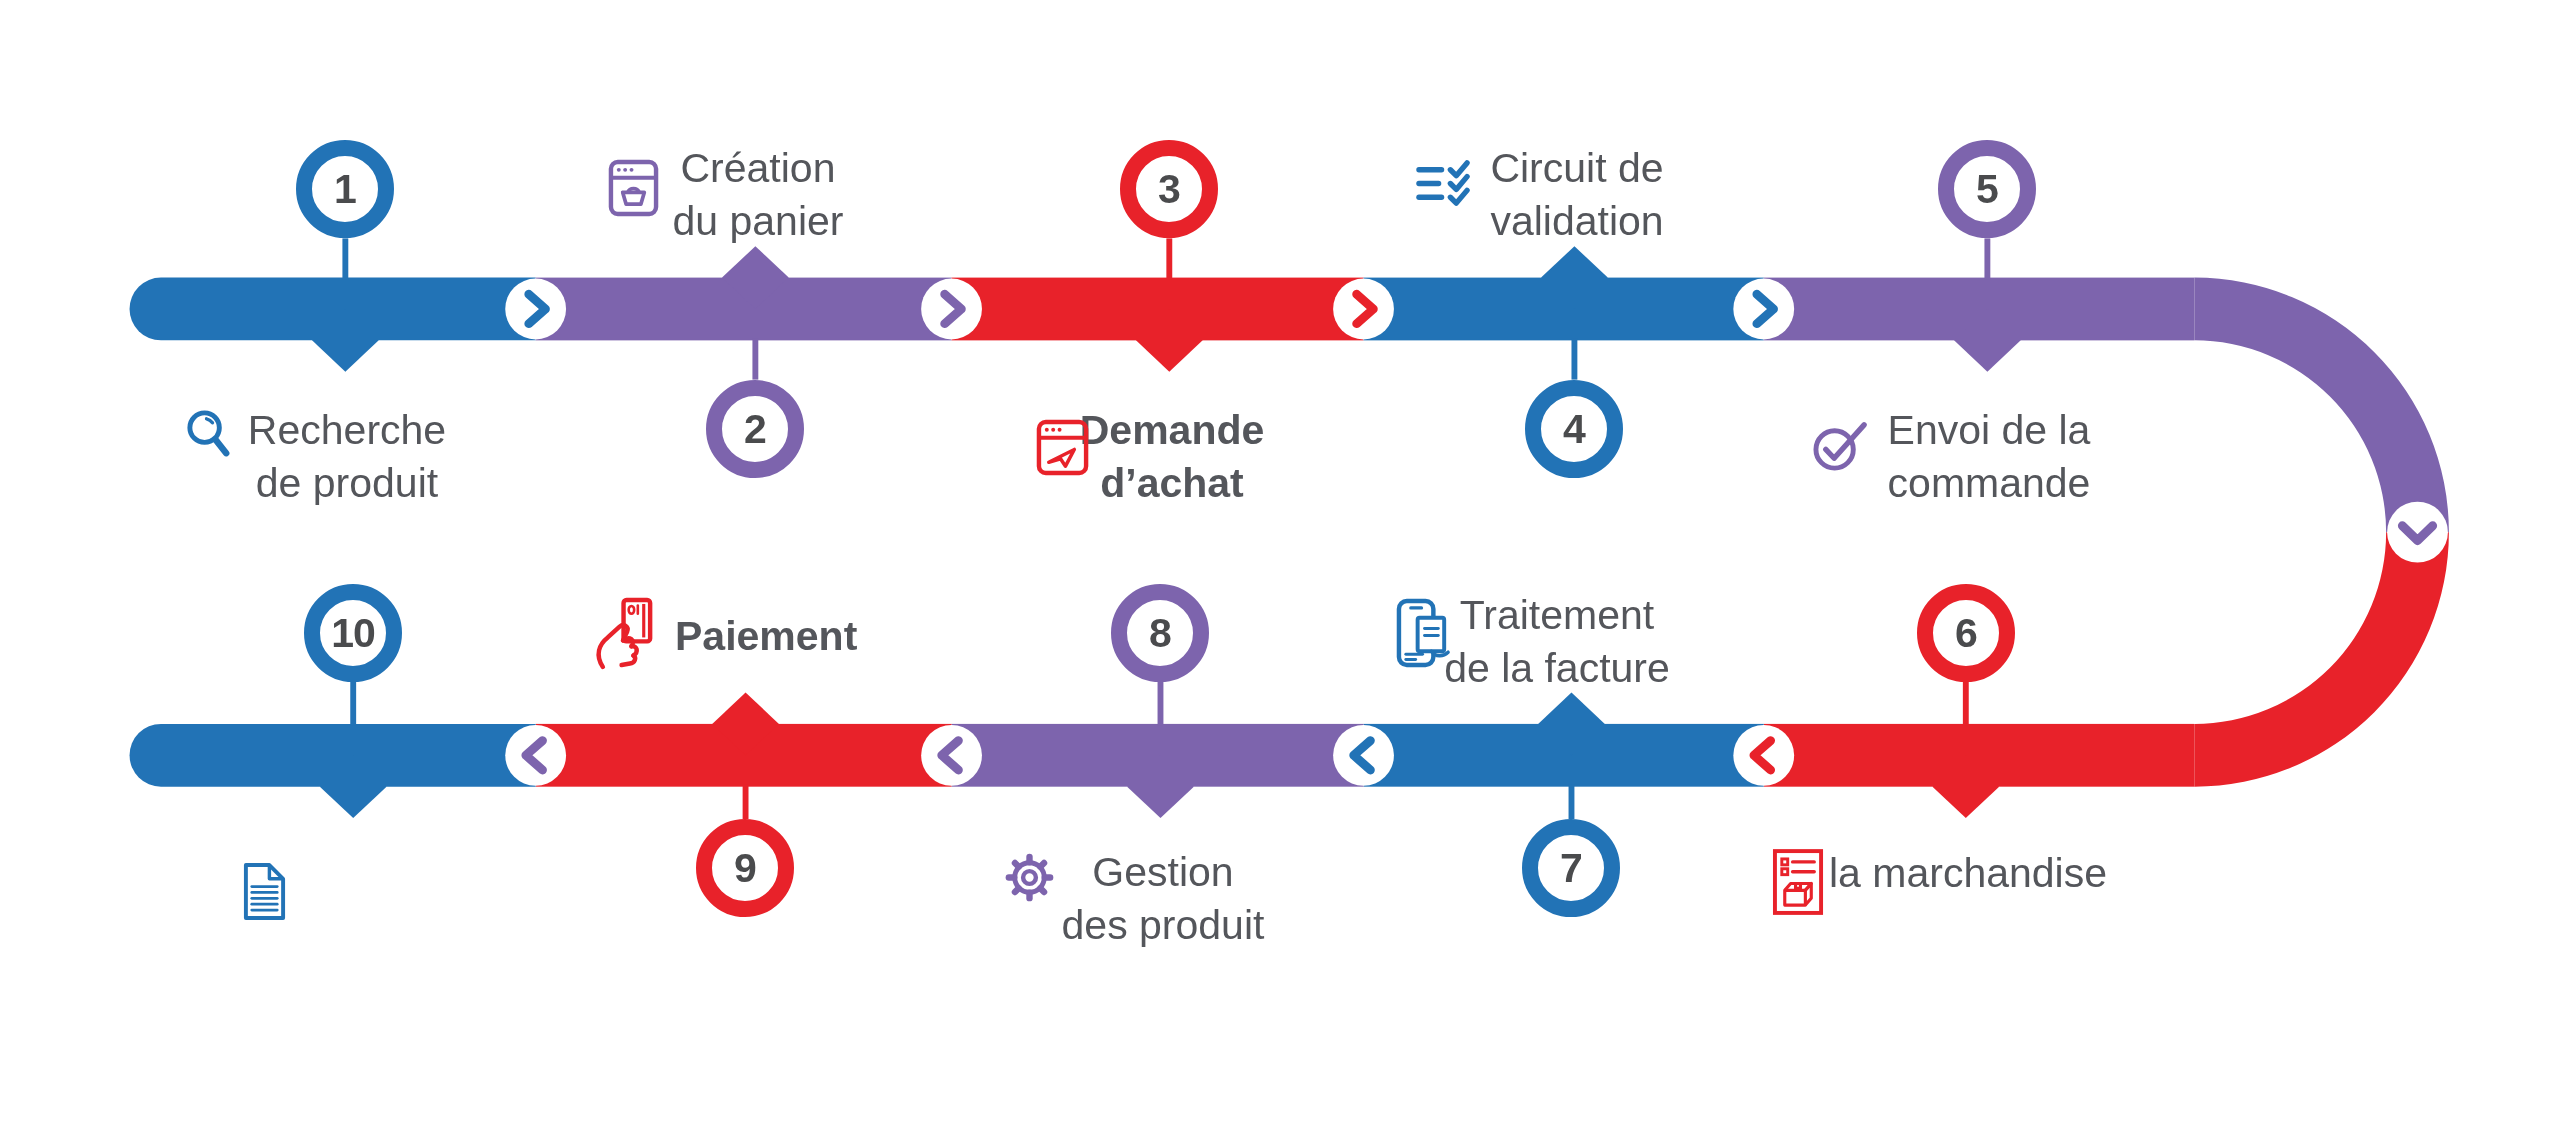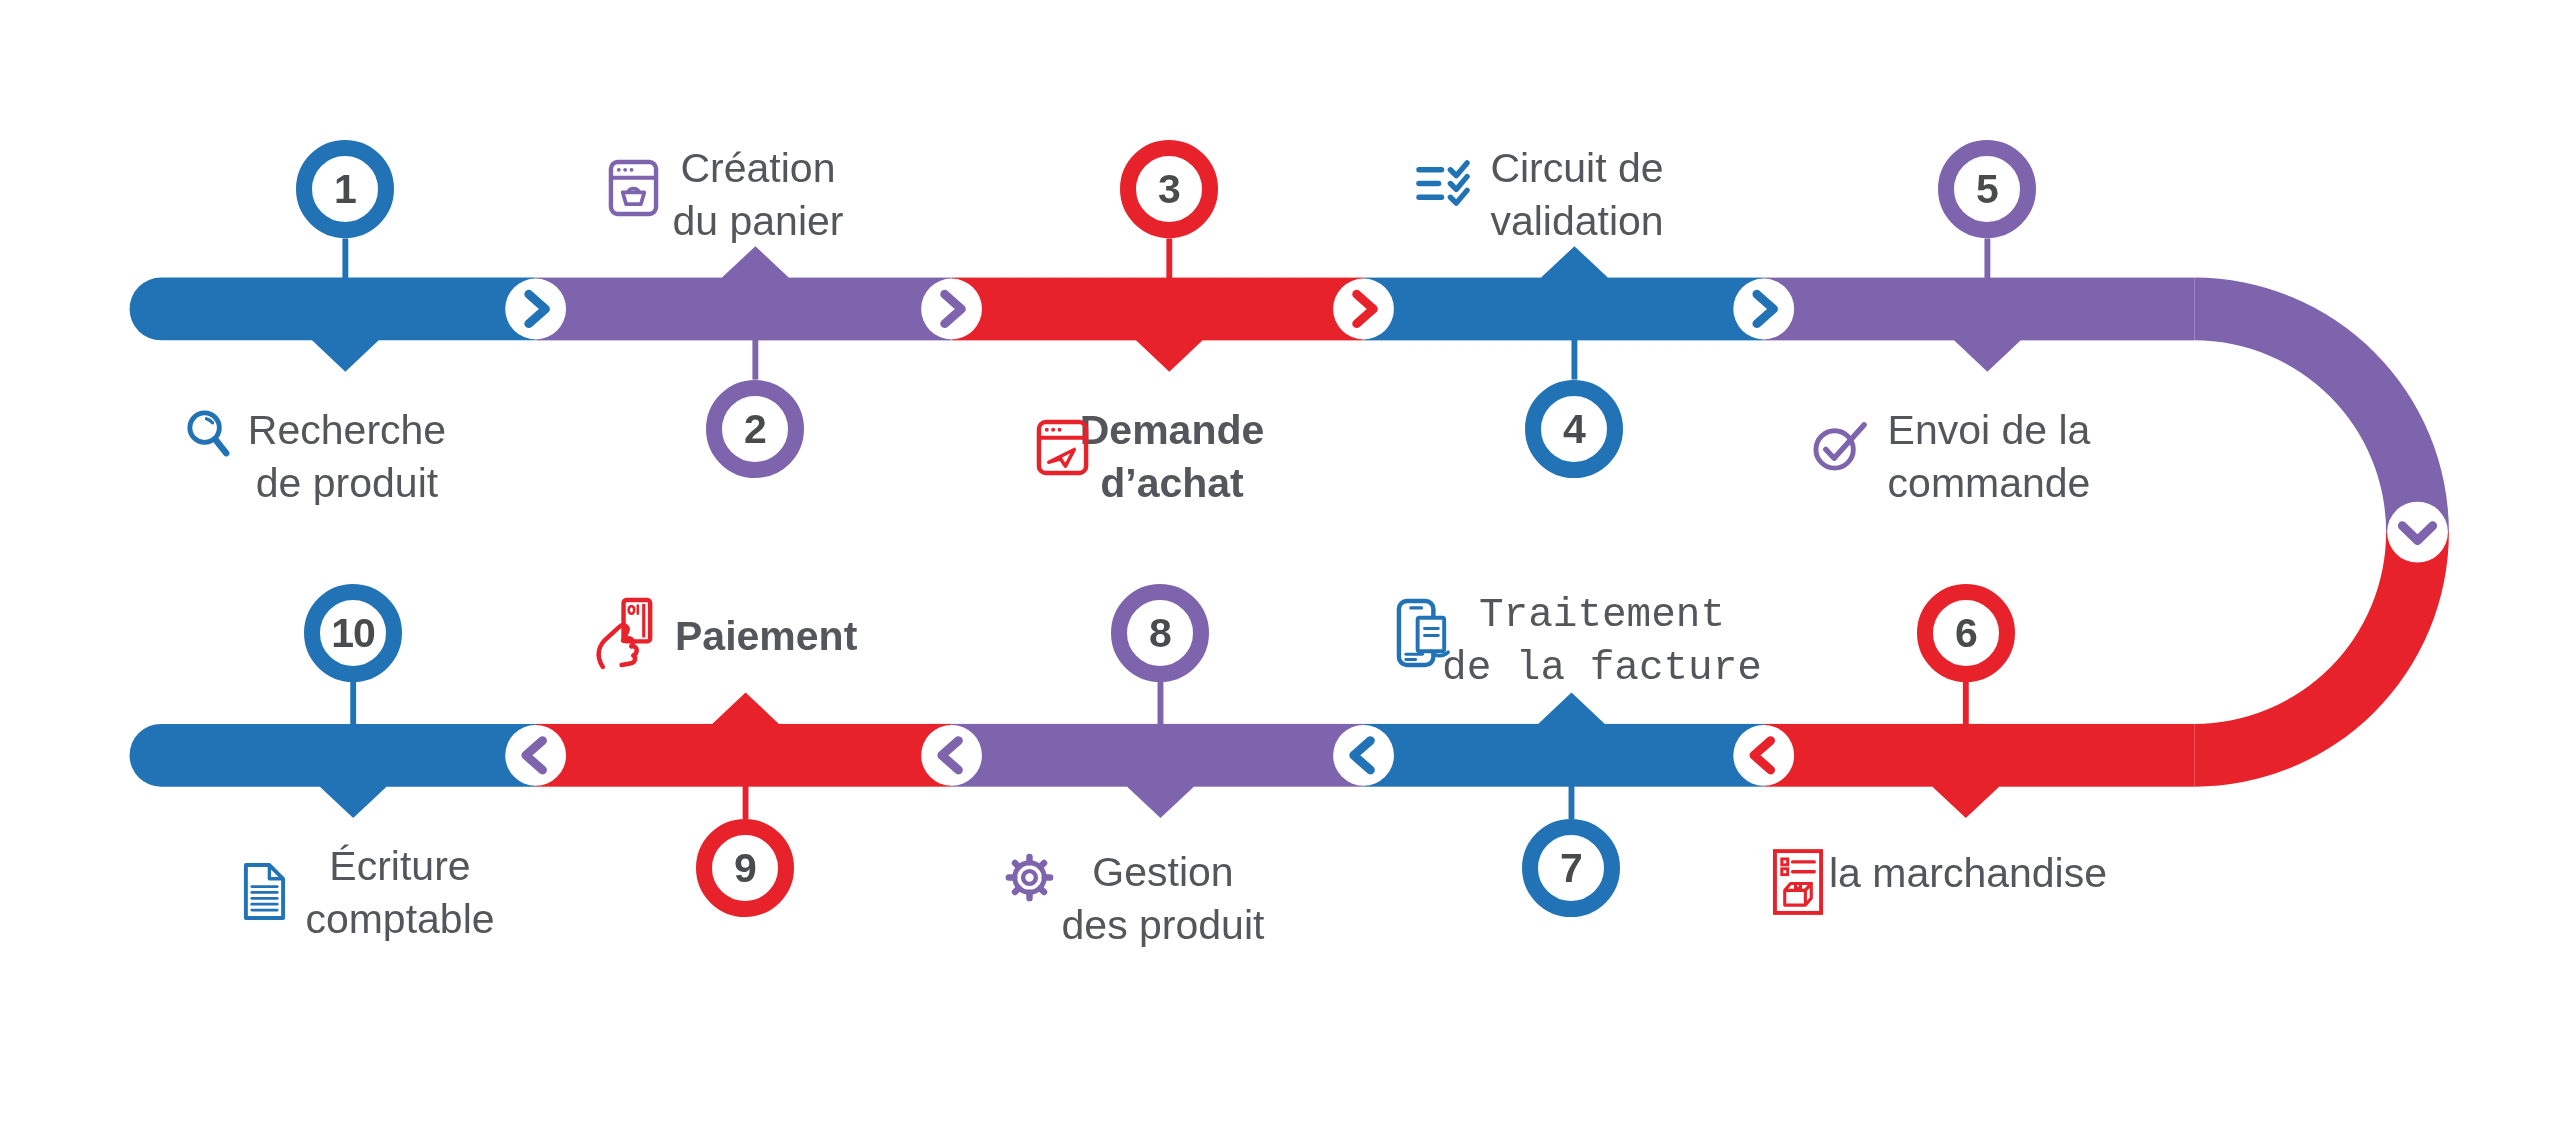--- a/index.html
+++ b/index.html
@@ -183,34 +183,30 @@
       <span>Circuit de</span>
       <span>validation</span>
     </div>
   <div class="label" style="left:1822px;top:404px;">
       <span>Envoi de la</span>
       <span>commande</span>
     </div>
   <div class="label" style="left:1801px;top:847px;">
       <span>la marchandise</span>
     </div>
-  <div class="label" style="left:1435px;top:589px;font-family:Liberation Mono, monospace;">
+  <div class="label" style="left:1390px;top:589px;">
       <span>Traitement</span>
       <span>de la facture</span>
     </div>
   <div class="label" style="left:996px;top:846px;">
       <span>Gestion</span>
       <span>des produit</span>
     </div>
   <div class="label single" style="left:675px;top:610px;font-weight:bold;">
       <span>Paiement</span>
-    </div>
-  <div class="label" style="left:233px;top:840px;">
-      <span>Écriture</span>
-      <span>comptable</span>
     </div>
 
   <svg class="icon" style="left:182px;top:406px;" width="57" height="61" viewBox="0 0 58 62">
     <circle class="st-blue" cx="23" cy="22" r="15" fill="none" stroke-width="5"></circle>
     <path class="st-blue" d="M25 13 A 10 10 0 0 1 31 17" fill="none" stroke-width="3.5" stroke-linecap="round"></path>
     <path class="st-blue" d="M34 34 L45 48" fill="none" stroke-width="6.5" stroke-linecap="round"></path>
   </svg>
 
   <svg class="icon" style="left:608px;top:157px;" width="51" height="61" viewBox="0 0 52 62">
     <rect class="st-purple" x="3" y="5" width="46" height="53" rx="7" fill="none" stroke-width="4.5"></rect>

